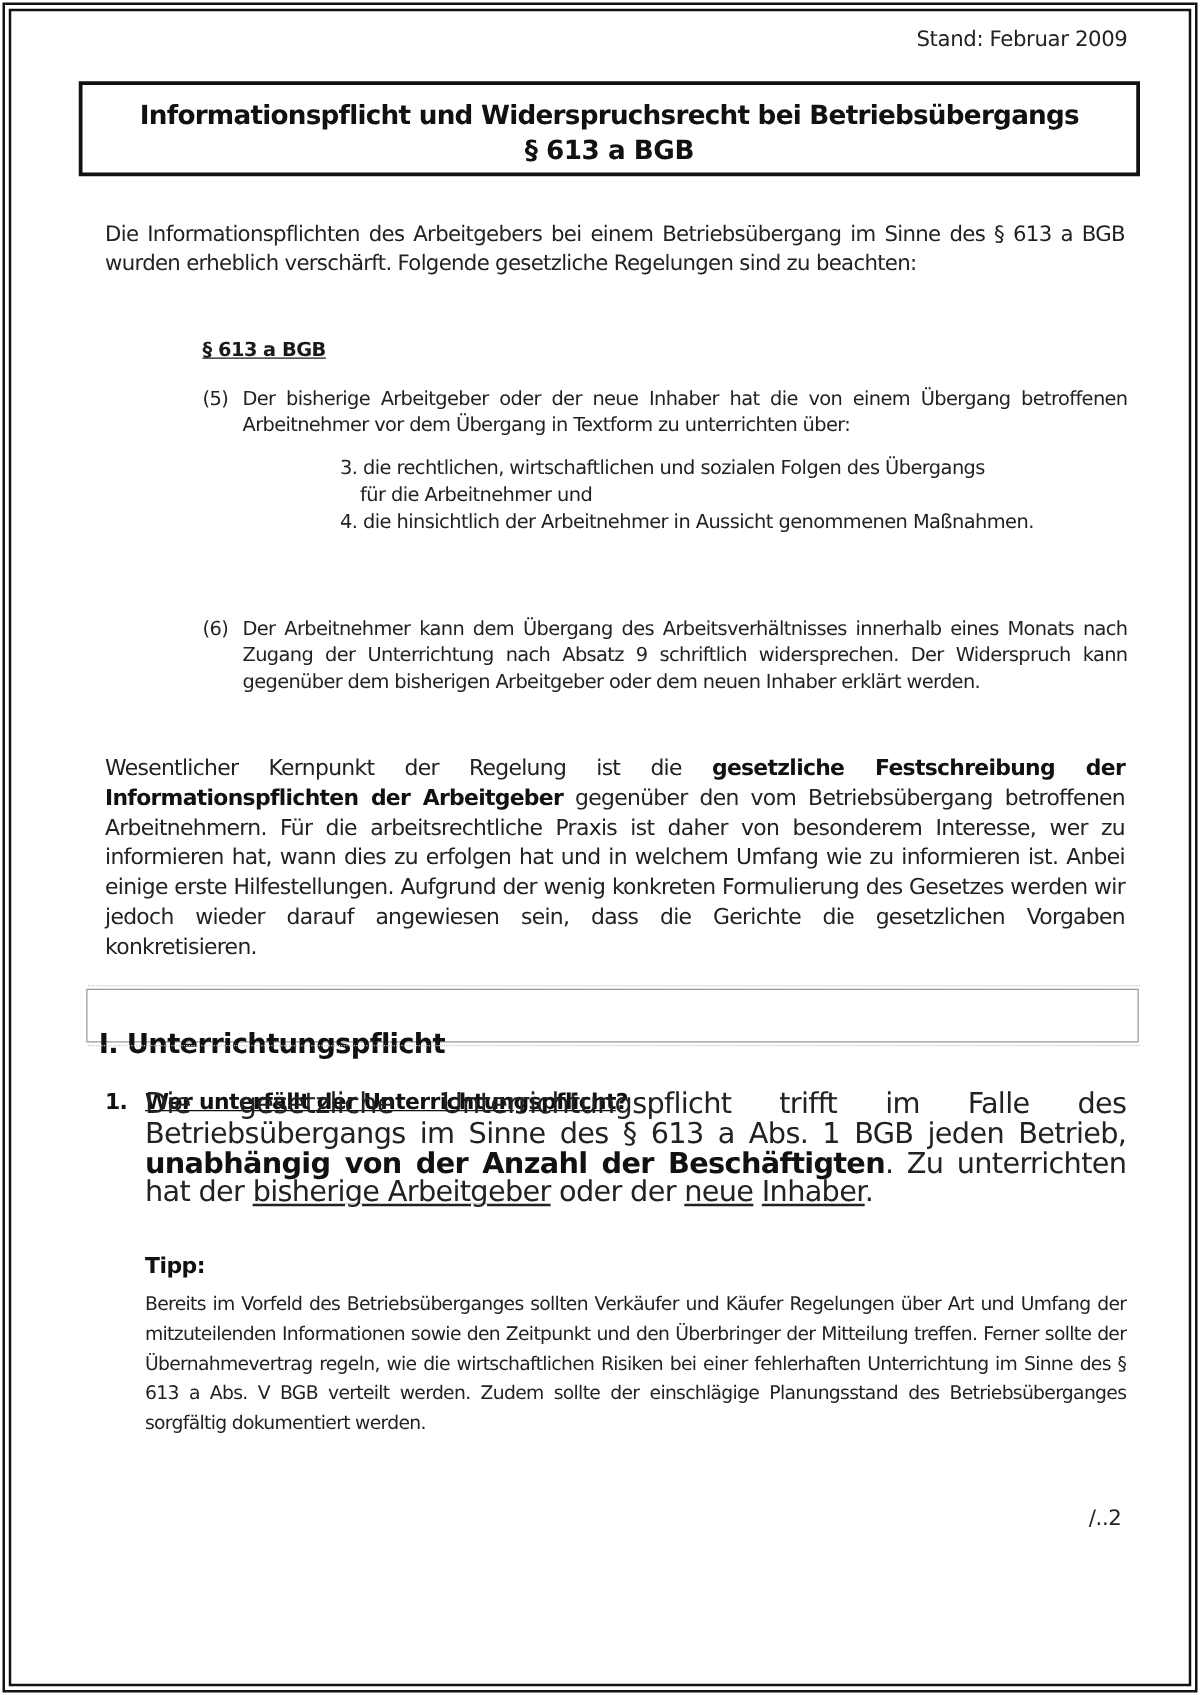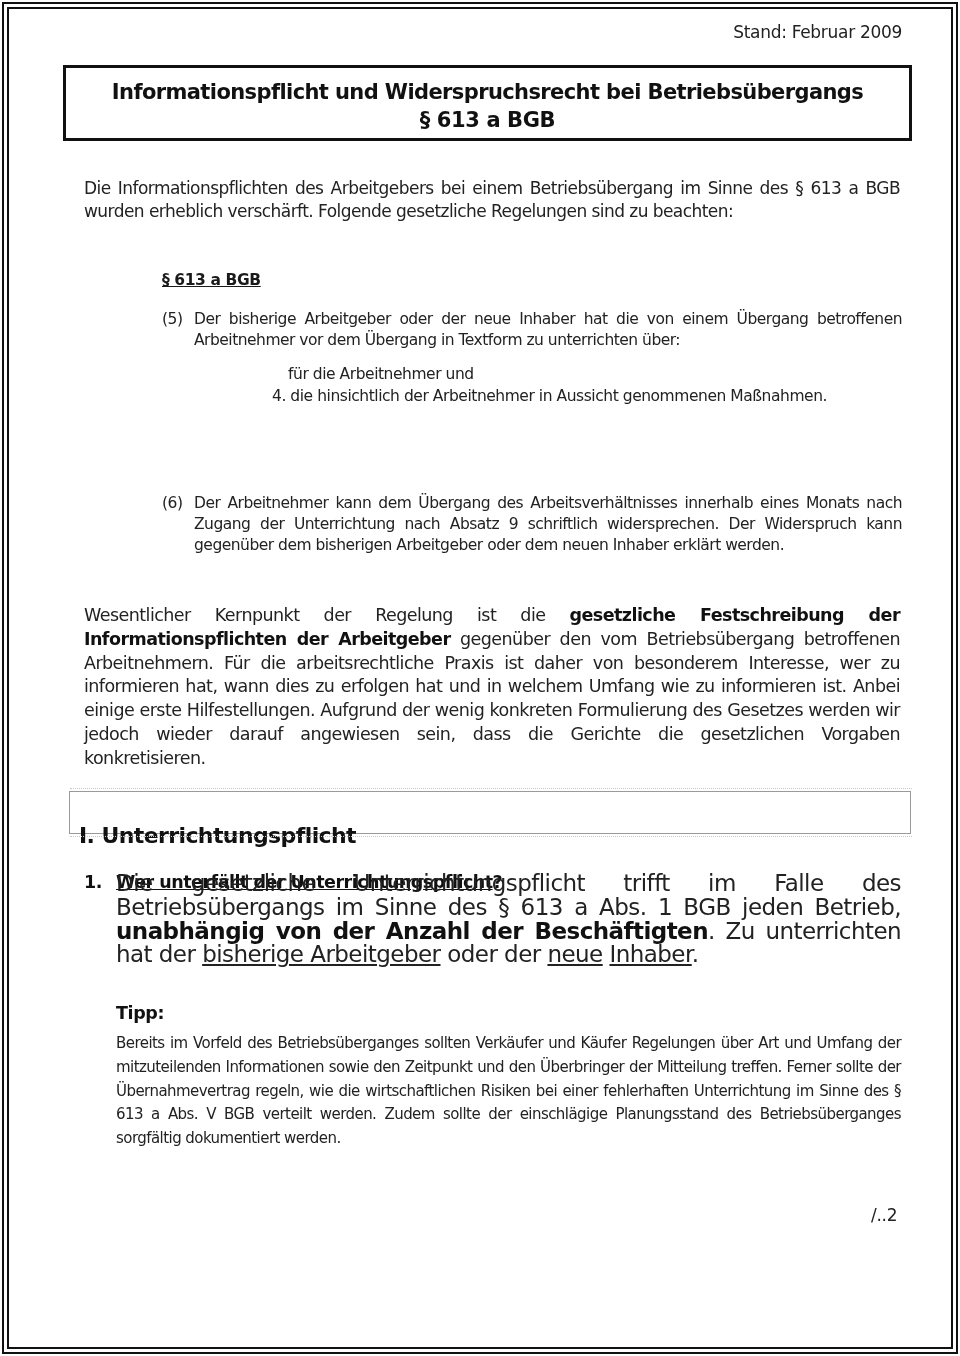--- a/index.html
+++ b/index.html
@@ -103,20 +103,21 @@
 <div class="text intro">Die Informationspflichten des Arbeitgebers bei einem Betriebsübergang im Sinne des § 613 a BGB wurden erheblich verschärft. Folgende gesetzliche Regelungen sind zu beachten:</div>
 
 <div class="law-heading">§ 613 a BGB</div>
 
 <div class="text small para5">
   <span class="num">(5)</span>
   <div class="body">Der bisherige Arbeitgeber oder der neue Inhaber hat die von einem Übergang betroffenen Arbeitnehmer vor dem Übergang in Textform zu unterrichten über:</div>
 </div>
 
 <div class="list5">
+  <div class="li">3. die rechtlichen, wirtschaftlichen und sozialen Folgen des Übergangs</div>
   <div class="li cont">für die Arbeitnehmer  und</div>
   <div class="li">4. die hinsichtlich der Arbeitnehmer in Aussicht genommenen Maßnahmen.</div>
 </div>
 
 <div class="text small para6">
   <span class="num">(6)</span>
   <div class="body">Der Arbeitnehmer kann dem Übergang des Arbeitsverhältnisses innerhalb eines Monats nach Zugang der Unterrichtung nach Absatz 9 schriftlich widersprechen. Der Widerspruch kann gegenüber dem bisherigen Arbeitgeber oder dem neuen Inhaber erklärt werden.</div>
 </div>
 
 <div class="text main-para"><span>Wesentlicher Kernpunkt der Regelung ist die </span><b>gesetzliche Festschreibung der Informationspflichten der Arbeitgeber</b><span> gegenüber den vom Betriebsübergang betroffenen Arbeitnehmern. Für die arbeitsrechtliche Praxis ist daher von besonderem Interesse, wer zu informieren hat, wann dies zu erfolgen hat und in welchem Umfang wie zu informieren ist. Anbei einige erste Hilfestellungen. Aufgrund der wenig konkreten Formulierung des Gesetzes werden wir jedoch wieder darauf angewiesen sein, dass die Gerichte die gesetzlichen Vorgaben konkretisieren.</span></div>

